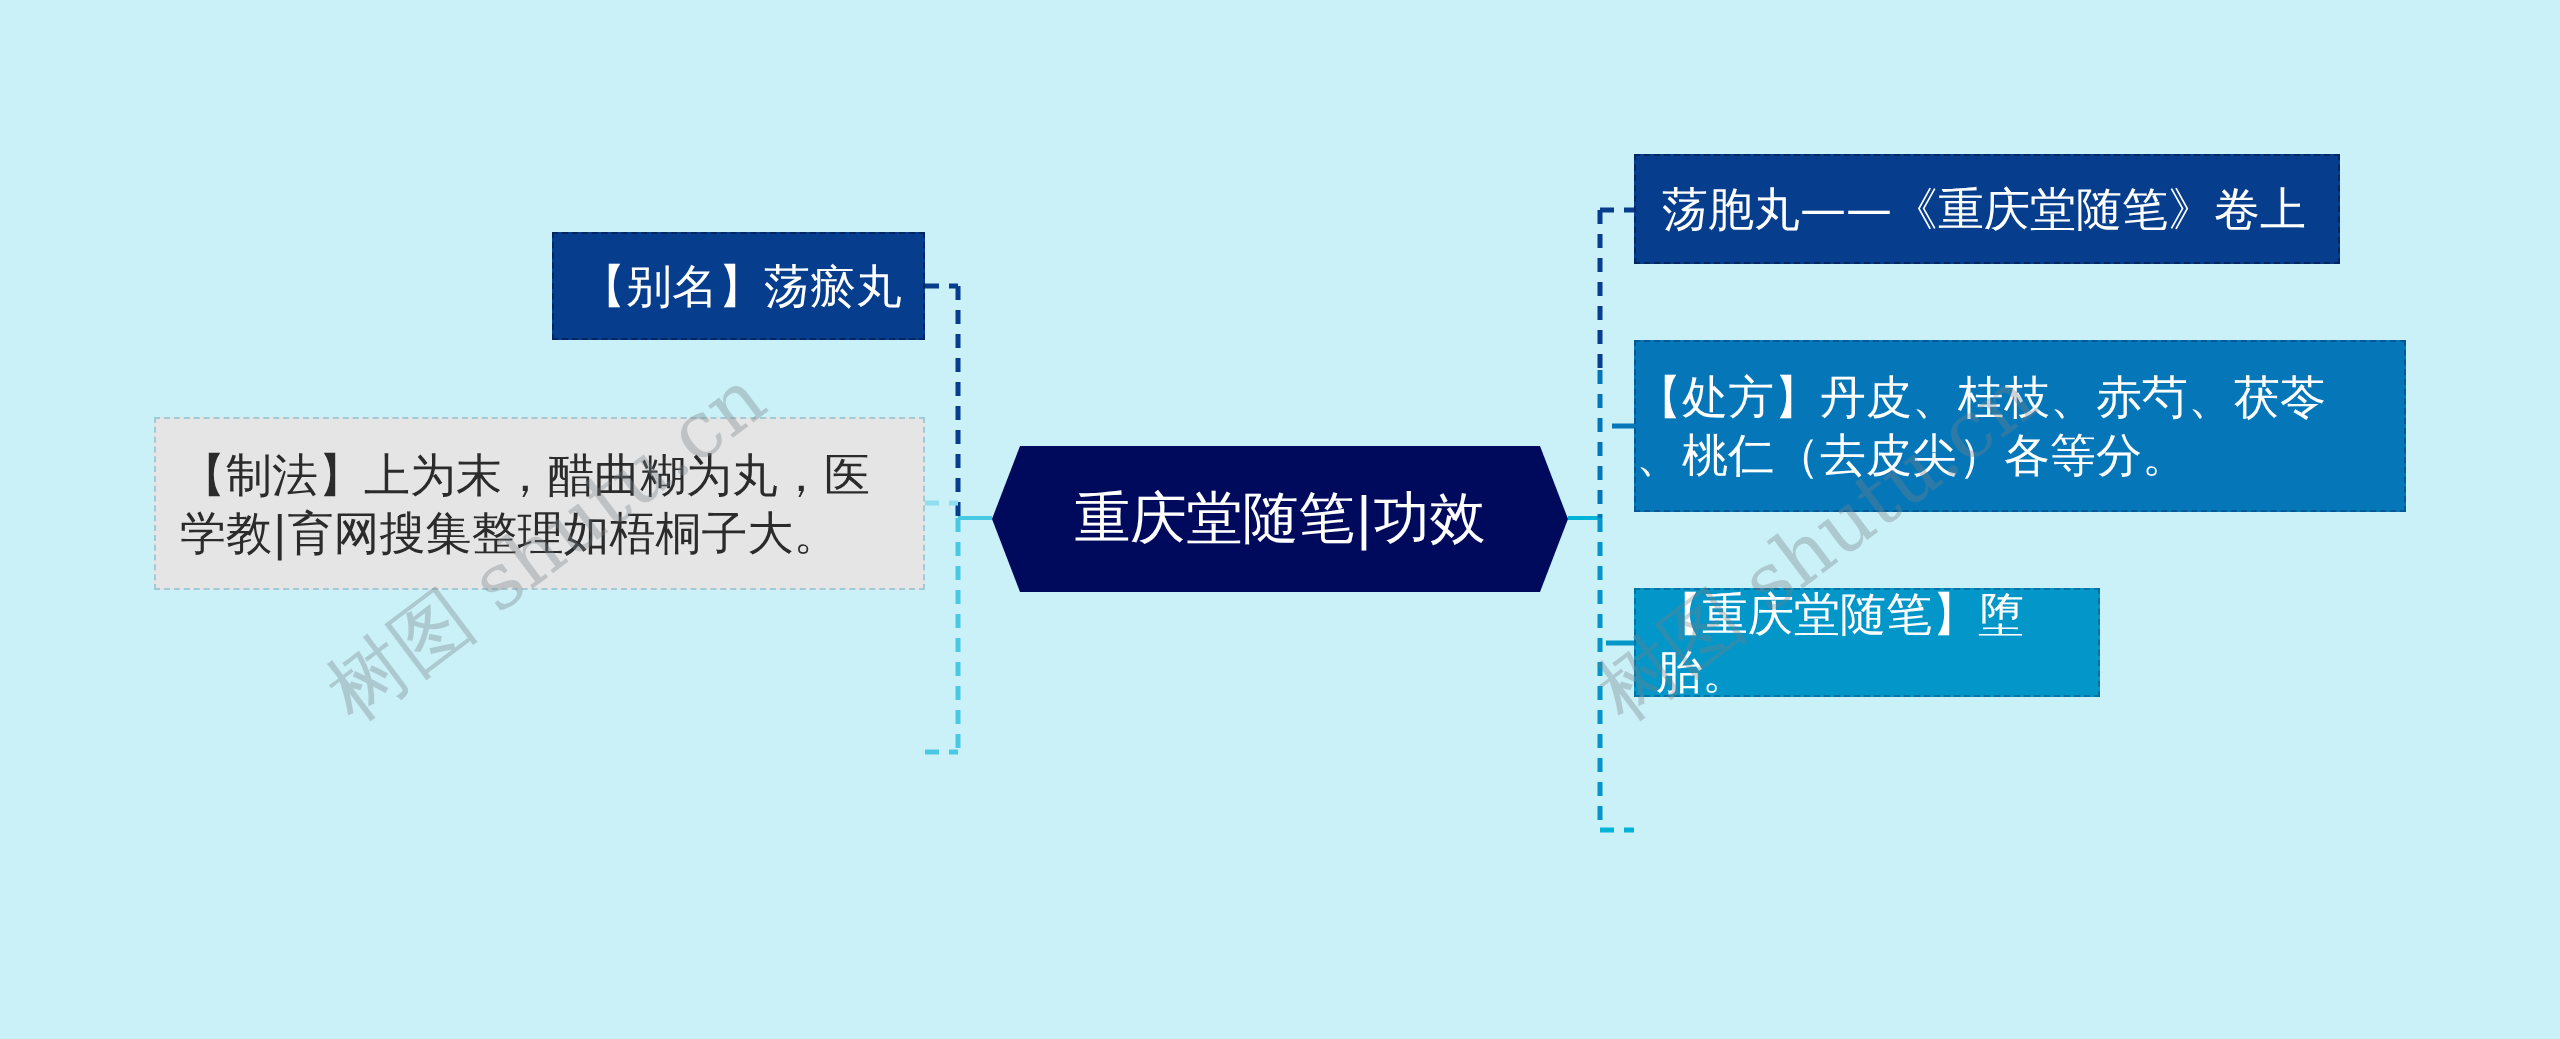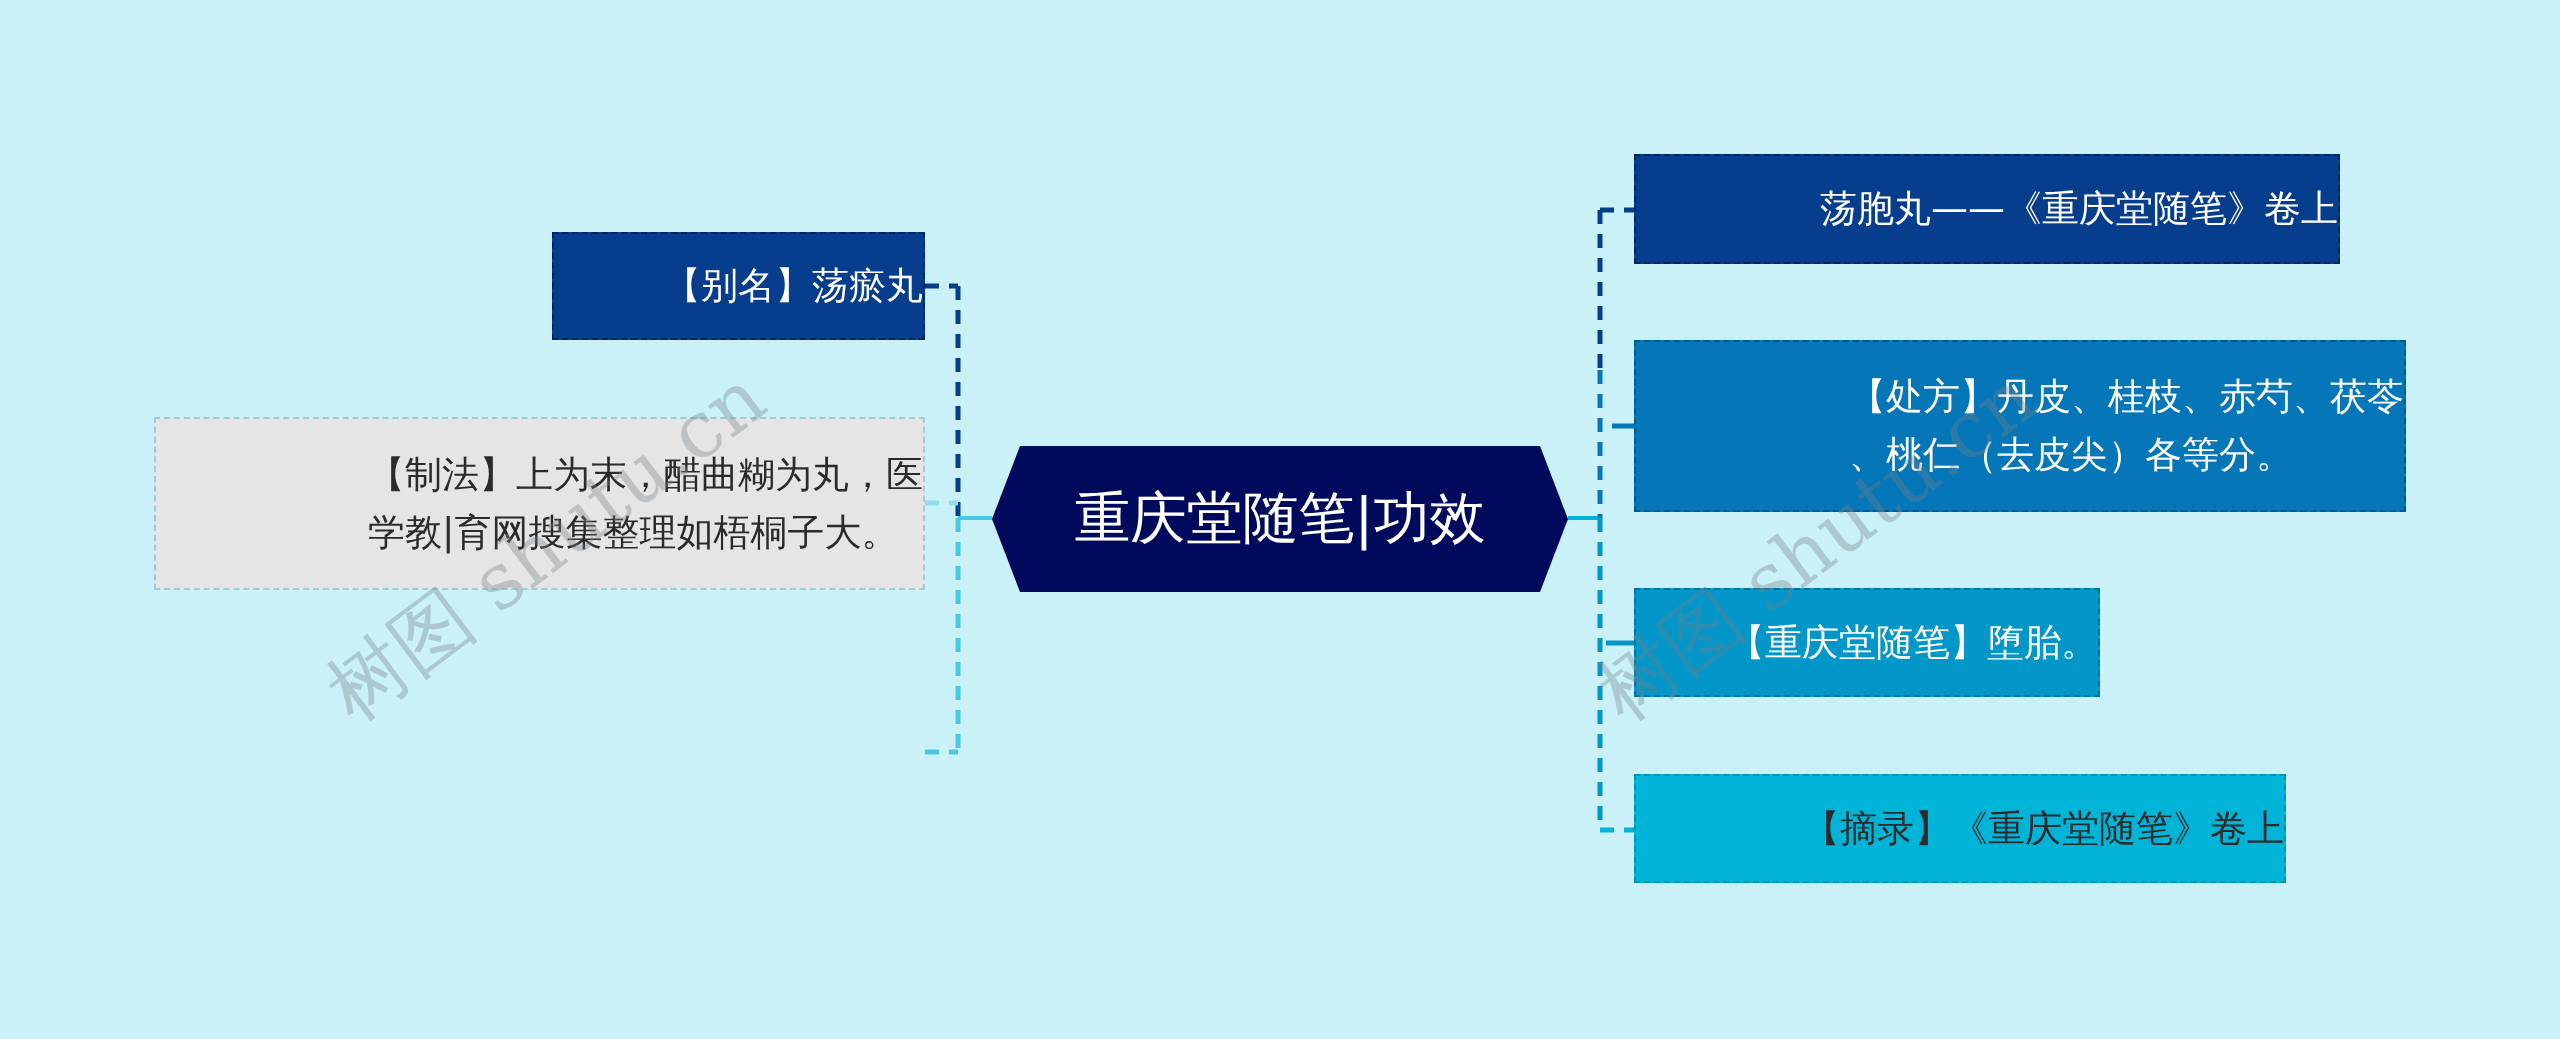--- a/index.html
+++ b/index.html
@@ -27,24 +27,23 @@
     height: 1039px;
     z-index: 1;
   }
   .node {
     position: absolute;
     box-sizing: border-box;
     border: 2px dashed rgba(0,0,0,0.18);
     z-index: 2;
     display: flex;
     align-items: center;
-    font-size: 37px;
+    font-size: 46px;
     line-height: 58px;
     letter-spacing: 0px;
-    justify-content: flex-end;
   }
   .node .txt {
     display: block;
     white-space: pre-wrap;
   }
   .root {
     position: absolute;
     left: 990px;
     top: 444px;
     width: 580px;
@@ -131,20 +130,17 @@
     <div>
       <span class="txt">【处方】丹皮、桂枝、赤芍、茯苓</span>
       <span class="txt">、桃仁（去皮尖）各等分。</span>
     </div>
   </div>
 
   <div class="node" style="left:1634px; top:588px; width:466px; height:109px; background:#0396c8; color:#ffffff; padding-left:20px; border-color:rgba(0,80,130,0.5);">
     <span class="txt">【重庆堂随笔】堕胎。</span>
   </div>
 
-  <div class="node" style="left:1634px; top:774px; width:652px; height:109px; background:#00b4d8; color:#2b2b2b; padding-left:24px; border-color:rgba(0,110,150,0.5);">
-    <span class="txt">【摘录】《重庆堂随笔》卷上</span>
-  </div>
 
   <div class="watermark" style="left:370px; top:640px; transform: rotate(-37deg);">树图 shutu.cn</div>
   <div class="watermark" style="left:1640px; top:640px; transform: rotate(-37deg);">树图 shutu.cn</div>
 
 </div>
 
 </body></html>

